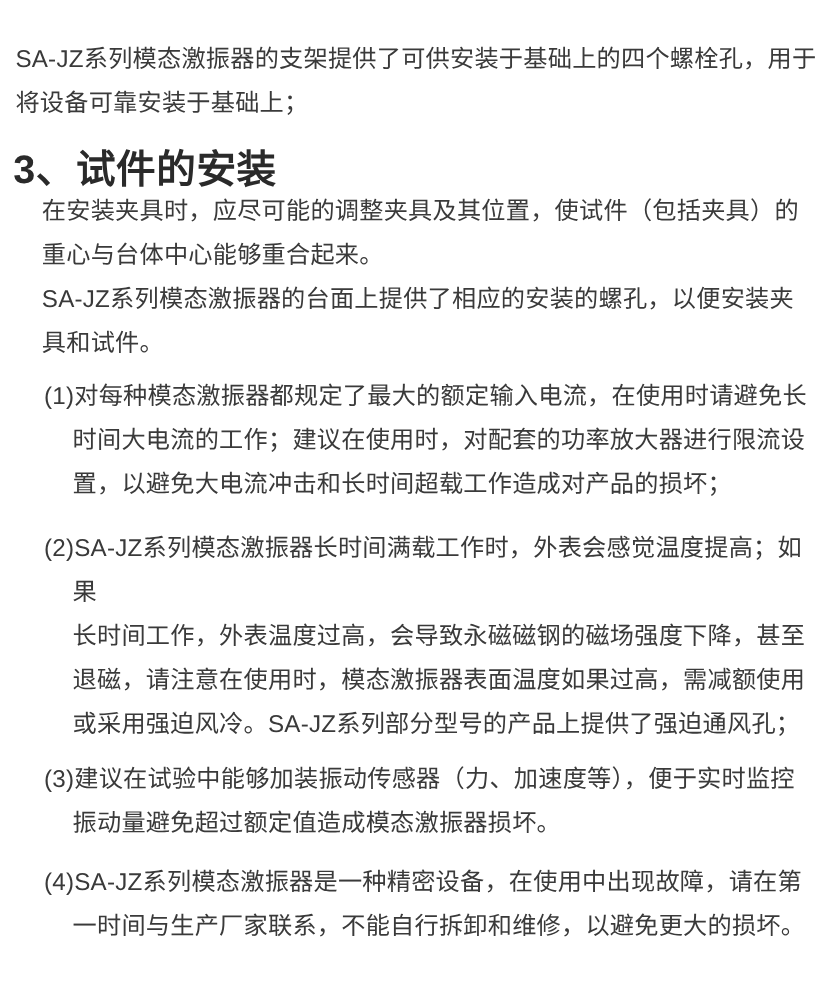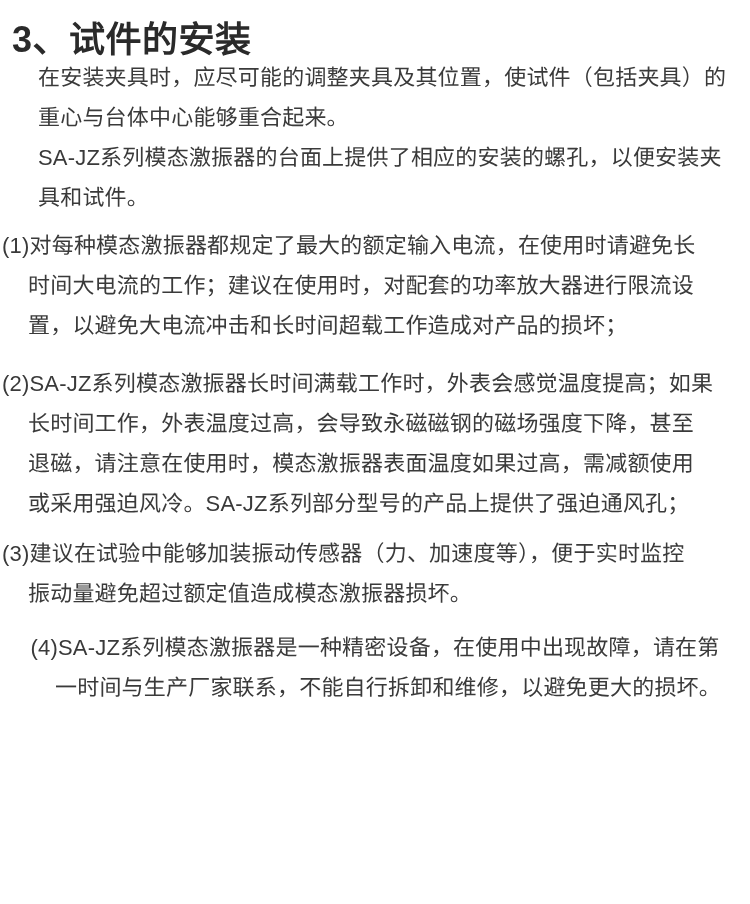--- a/index.html
+++ b/index.html
@@ -26,34 +26,36 @@
     font-weight: 700;
     color: #2a2a2a;
     margin-left: 12px;
     letter-spacing: 0.5px;
   }
   .heading .num { display: inline-block; min-width: 42px; }
   .h3 { margin-top: 22px; }
   .s3p { margin-left: 38px; margin-right: 4px; }
   .h4 { margin-top: 16px; }
   .note {
-    padding-left: 28px;
+    padding-left: 66px;
     padding-right: 2px;
     text-indent: -26px;
   }
   .note-1 { margin-top: 8px; }
   .note-2 { margin-top: 18px; }
   .note-3 { margin-top: 10px; }
-  .note-4 { margin-top: 14px; text-align: center; }
+  .note-4 { margin-top: 14px; }
 </style>
 </head>
 <body>
 
 <div class="page">
 
+  <p class="body-text intro">SA-JZ系列模态激振器的支架提供了可供安装于基础上的四个螺栓孔，用于
+将设备可靠安装于基础上；</p>
 
   <div class="heading h3">
     <span class="num">3、</span><span>试件的安装</span>
   </div>
 
   <p class="body-text s3p">在安装夹具时，应尽可能的调整夹具及其位置，使试件（包括夹具）的
 重心与台体中心能够重合起来。</p>
 
   <p class="body-text s3p">SA-JZ系列模态激振器的台面上提供了相应的安装的螺孔，以便安装夹
 具和试件。</p>

